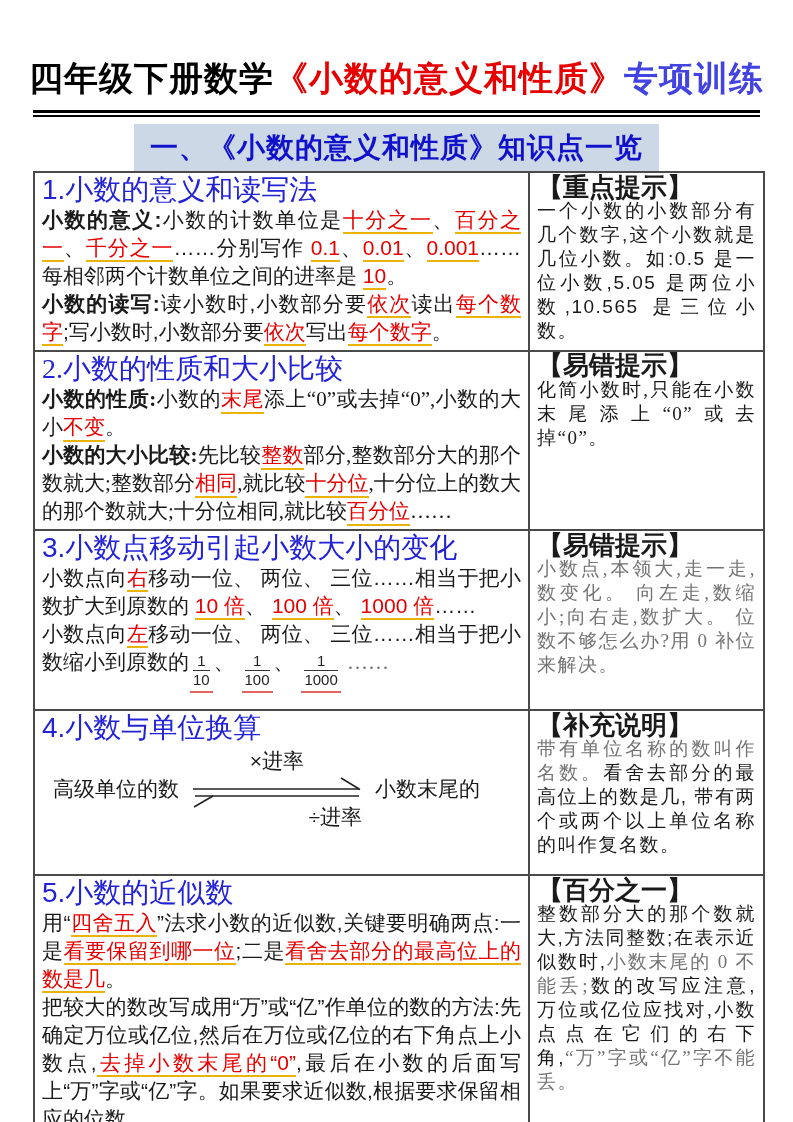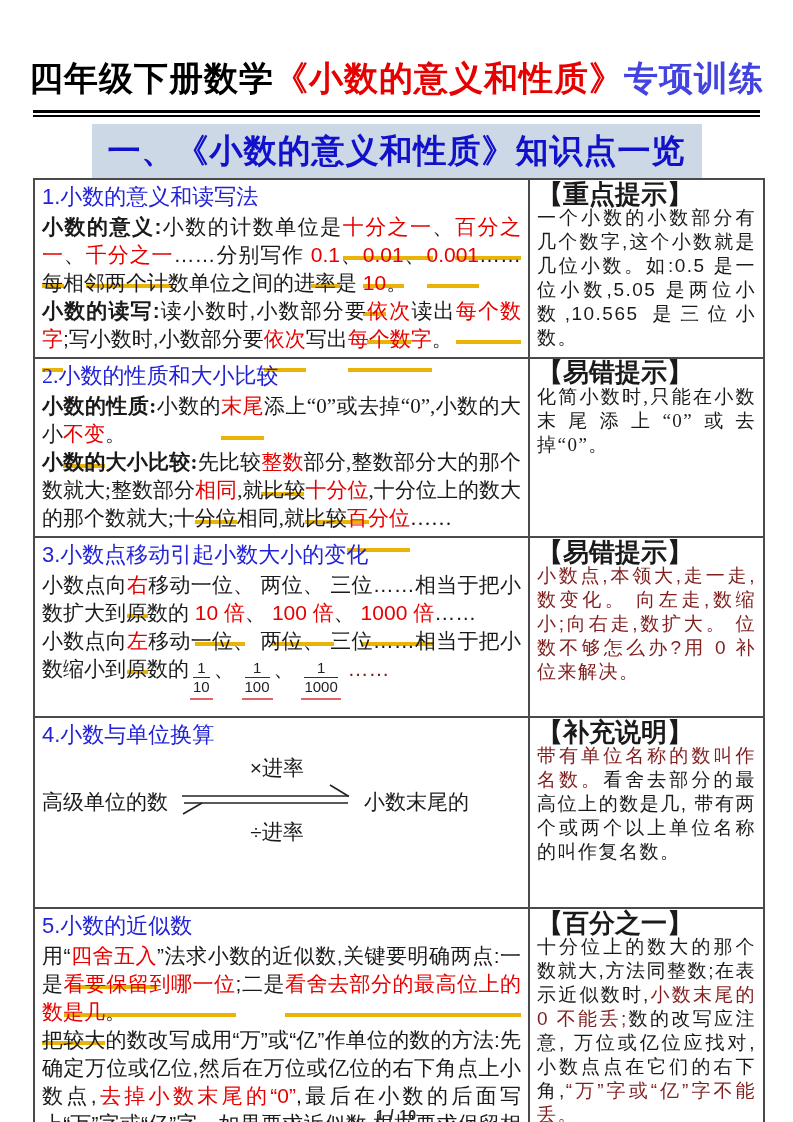--- a/index.html
+++ b/index.html
@@ -19,21 +19,21 @@
   .t-black { color:#000; }
   .t-red   { color:#e60000; }
   .t-blue  { color:#4343e0; }
   .double-rule {
     margin:8px 33px 0 33px; height:7px;
     border-top:3px solid #000; border-bottom:2px solid #000;
   }
   .band-wrap { text-align:center; margin-top:7px; }
   .band {
     display:inline-block; background:#ccd8e5; color:#1111cc;
-    font-weight:bold; font-size:33px; letter-spacing:1px;
+    font-weight:bold; font-size:28px; letter-spacing:1px;
     padding:5px 16px 4px 16px;
     text-align:center;
   }
 
   
   table.ktable {
     border-collapse:collapse; table-layout:fixed;
     width:730px; margin-left:33px;
   }
   td {
@@ -41,52 +41,52 @@
     padding:2px 7px 4px 7px;
   }
   td.lcell {
     width:495px; font-size:21px; line-height:28px;
     text-align:justify; color:#1a1a1a;
   }
   td.rcell {
     width:235px; font-size:19px; line-height:24px;
     text-align:justify; letter-spacing:1.5px; color:#1a1a1a;
   }
-  .row-title { color:#2222d6; font-size:22px; line-height:30px; margin-bottom:1px; }
+  .row-title { color:#2222d6; font-size:28px; line-height:30px; margin-bottom:1px; }
   .tag { font-weight:bold; font-size:26px; letter-spacing:0; }
 
   .seg-p { }
   .seg-b { font-weight:bold; }
-  .seg-r { color:#7f1d1d; }
+  .seg-r { color:#737373;font-family:Liberation Serif, serif; }
   .seg-ru {
     color:#e60000;
-    border-bottom:4px solid #eab308; padding-bottom:18px;
+    border-bottom:2px solid #eab308; padding-bottom:1px;
   }
 
   
   .fracwrap {
     display:inline-block; text-align:center; vertical-align:-16px;
     border-bottom:2.5px solid #e06666; padding:0 3px 3px 3px;
     line-height:1.05; font-size:15px; color:#222; margin:0 1px;
   }
   .fracwrap .num { display:block; border-bottom:1.5px solid #333; padding:0 3px 1px 3px; }
   .fracwrap .den { display:block; padding-top:1px; }
 
   
   .r1 .lcell,.r1 .rcell { height:167px; }
   .r2 .lcell,.r2 .rcell { height:168px;font-family:Liberation Serif, serif; }
   .r3 .lcell,.r3 .rcell { height:180px; }
-  .r4 .lcell,.r4 .rcell { height:191px; }
+  .r4 .lcell,.r4 .rcell { height:165px; }
   .r5 .lcell,.r5 .rcell { height:242px; }
 
   
   .diagram { position:relative; height:104px; margin-top:2px; font-size:21px; }
   .dg-top    { position:absolute; left:150px; top:2px;  width:170px; text-align:center; }
-  .dg-bottom { position:absolute; left:150px; top:66px; width:170px; text-align:center; }
-  .dg-row    { position:absolute; left:0; top:30px; display:flex; align-items:flex-end;gap:14px; }
+  .dg-bottom { position:absolute; left:150px; top:58px; width:170px; text-align:right; }
+  .dg-row    { position:absolute; left:11px; top:30px; display:flex; align-items:flex-start;gap:14px; }
   .dg-row svg { margin:0 -2px; }
 
   
   .footer {
     position:absolute; left:0; bottom:13px; width:100%;
     text-align:center; font-size:14px; font-weight:bold; color:#2b2b2b;
     letter-spacing:1px;
   }
 </style>
 </head>
@@ -159,21 +159,20 @@
           <div><span class="seg-r">带有单位名称的数叫作名数。</span><span class="seg-p">看舍去部分的最高位上的数是几, 带有两个或两个以上单位名称的叫作复名数。</span></div>
         </td>
       </tr>
       <tr class="r5">
         <td class="lcell">
           <div class="row-title">5.小数的近似数</div>
           <div class="body"><span class="seg-p">用“</span><span class="seg-ru">四舍五入</span><span class="seg-p">”法求小数的近似数,关键要明确两点:一是</span><span class="seg-ru">看要保留到哪一位</span><span class="seg-p">;二是</span><span class="seg-ru">看舍去部分的最高位上的数是几</span><span class="seg-p">。</span><br><span class="seg-p">把较大的数改写成用“万”或“亿”作单位的数的方法:先确定万位或亿位,然后在万位或亿位的右下角点上小数点,</span><span class="seg-ru">去掉小数末尾的“0”</span><span class="seg-p">,最后在小数的后面写上“万”字或“亿”字。如果要求近似数,根据要求保留相应的位数。</span></div>
         </td>
         <td class="rcell">
           <div class="tag">【百分之一】</div>
-          <div><span class="seg-p">十分位上的数大的那个数就大,方法同整数;在表示近似数时,</span><span class="seg-r">小数末尾的 0 不能丢;</span><span class="seg-p">数的改写应注意, 万位或亿位应找对,小数点点在它们的右下角,</span><span class="seg-r">“万”字或“亿”字不能丢。</span></div>
+          <div><span class="seg-p">整数部分大的那个数就大,方法同整数;在表示近似数时,</span><span class="seg-r">小数末尾的 0 不能丢;</span><span class="seg-p">数的改写应注意, 万位或亿位应找对,小数点点在它们的右下角,</span><span class="seg-r">“万”字或“亿”字不能丢。</span></div>
         </td>
       </tr>
     </tbody>
   </table>
 
-  <div class="footer">1 / 10</div>
 
 </div>
 
 </body></html>

